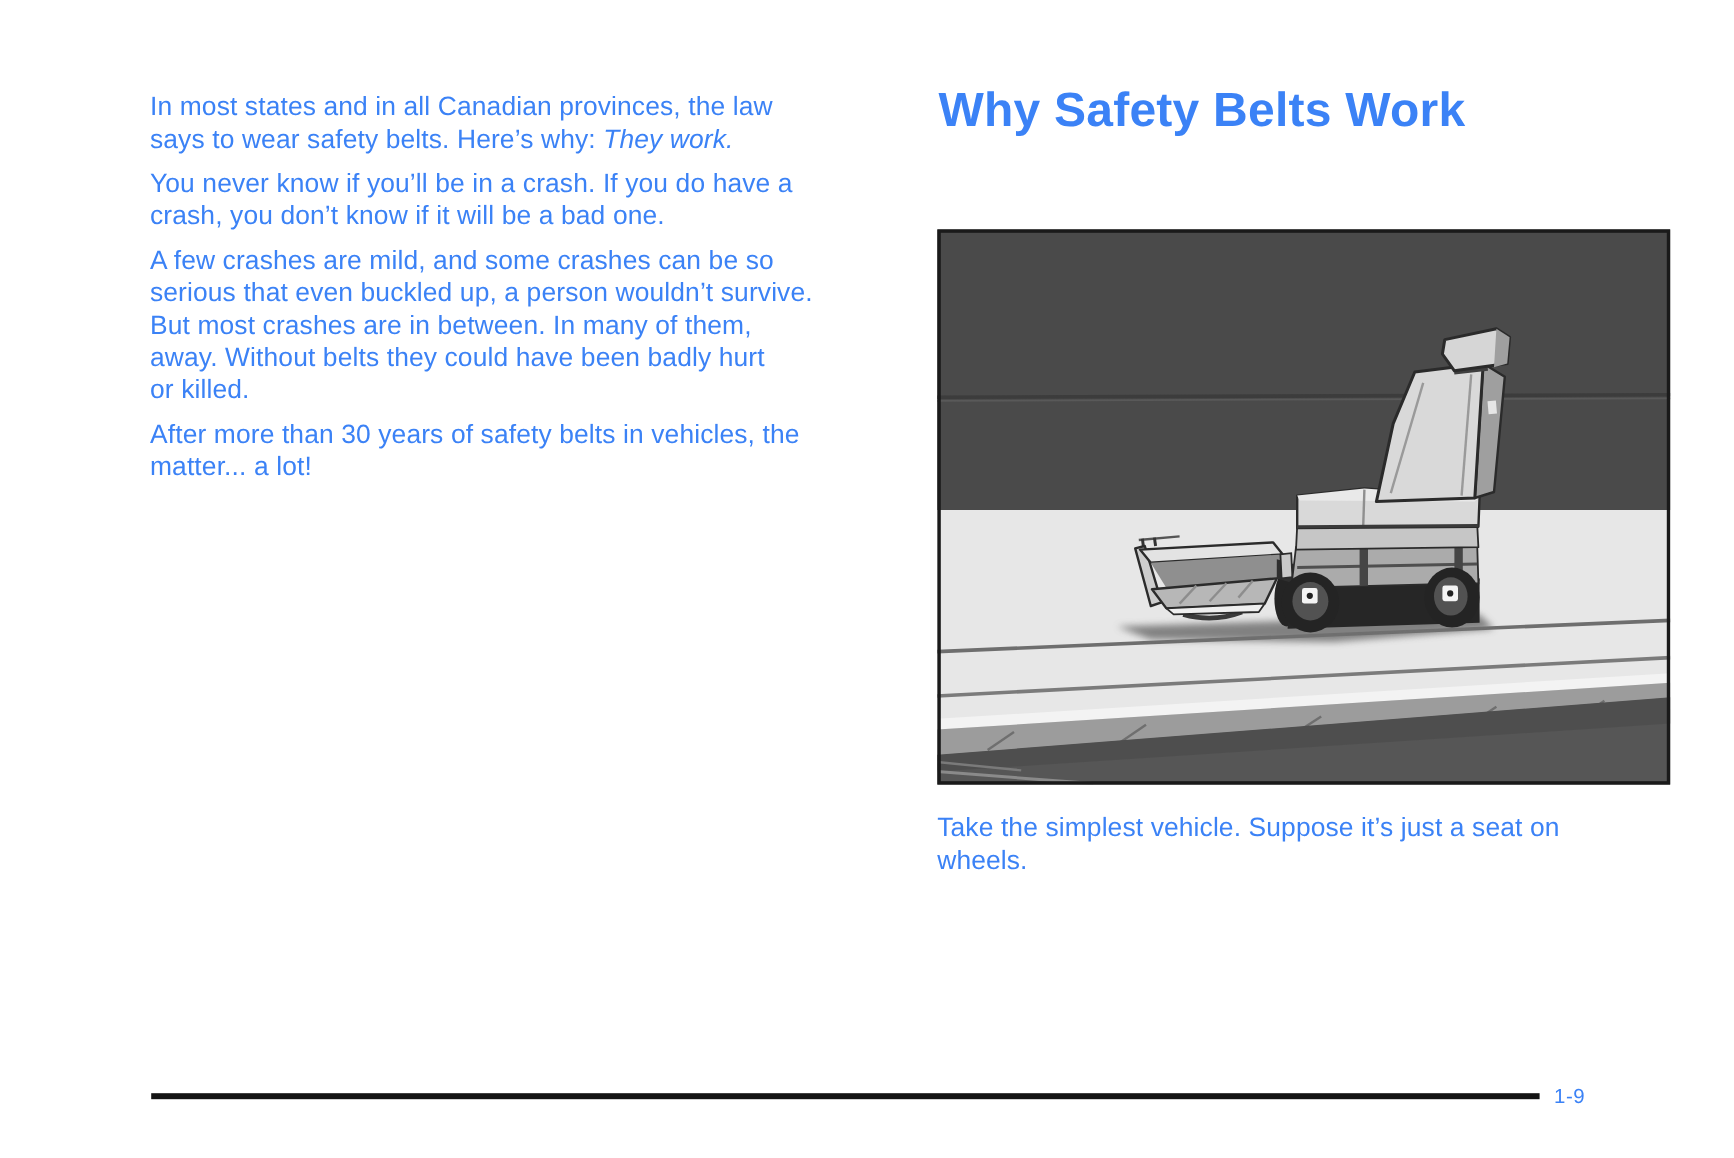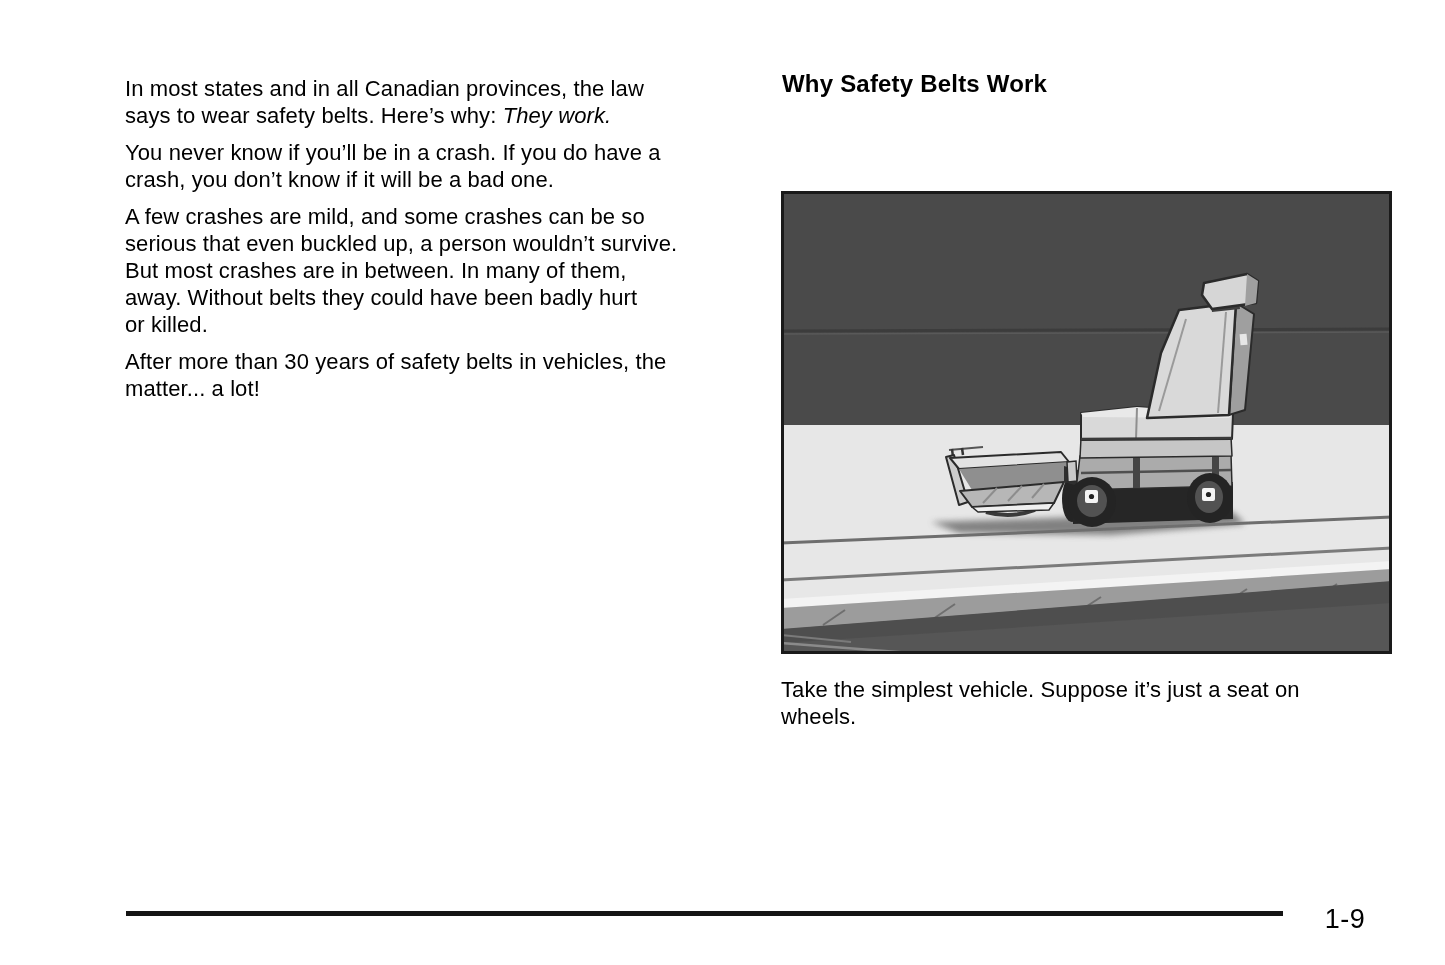--- a/index.html
+++ b/index.html
@@ -1,46 +1,46 @@
 <!DOCTYPE html>
 <html style="--wall: #4a4a4a; --floor: #e7e7e7; --street: #565656; --curb: #9c9c9c; --seat: #d9d9d9; --platform: #262626; --outline: #1a1a1a;"><head>
 <meta charset="utf-8">
 <style>
   html,body{margin:0;padding:0;background:#ffffff;}
   .page{
     position:relative;
     width:1445px;height:965px;
     background:#ffffff;
     font-family:"Liberation Sans","DejaVu Sans",sans-serif;
-    color:#000000;
+    color:#3b82f6;
     overflow:hidden;
   }
   .body-text{font-size:22px;line-height:27px;letter-spacing:0.1px;}
   .line{height:27px;white-space:nowrap;}
   .para{margin:0 0 10px 0;padding:0;}
   .left-col{position:absolute;left:125px;top:75px;width:640px;}
   .heading{
     position:absolute;left:782px;top:70px;
-    font-size:24px;font-weight:bold;letter-spacing:0.2px;
+    font-size:40px;font-weight:bold;letter-spacing:0.2px;
     white-space:nowrap;
   }
   .rc-intro{position:absolute;left:782px;top:119px;}
   .figure{
     position:absolute;left:781px;top:191px;
     width:611px;height:463px;
   }
   .figure svg{display:block;}
   .rc-caption{position:absolute;left:781px;top:676px;}
   .footer-rule{
     position:absolute;left:126px;top:911px;
     width:1157px;height:5px;background:#141414;
   }
   .page-num{
     position:absolute;left:1295px;top:904px;width:100px;
-    text-align:center;font-size:27px;letter-spacing:0.5px;
+    text-align:left;font-size:17px;letter-spacing:0.5px;
   }
   em{font-style:italic;}
 </style>
 </head>
 <body>
 
 <div class="page">
 
   <div class="left-col body-text">
     <div class="para">

